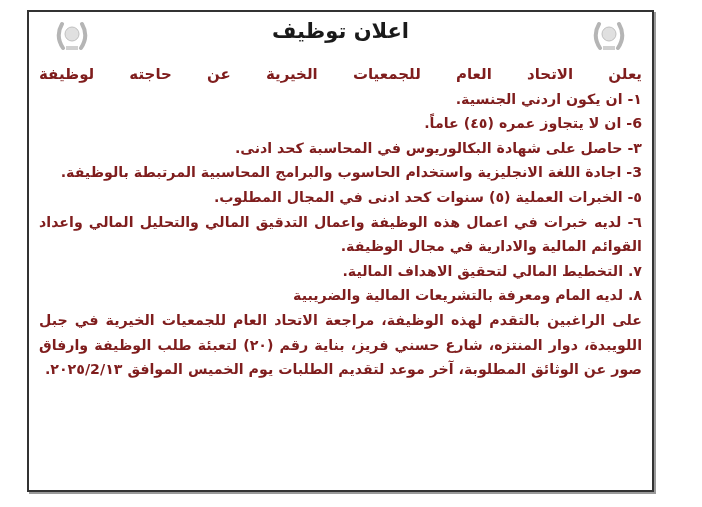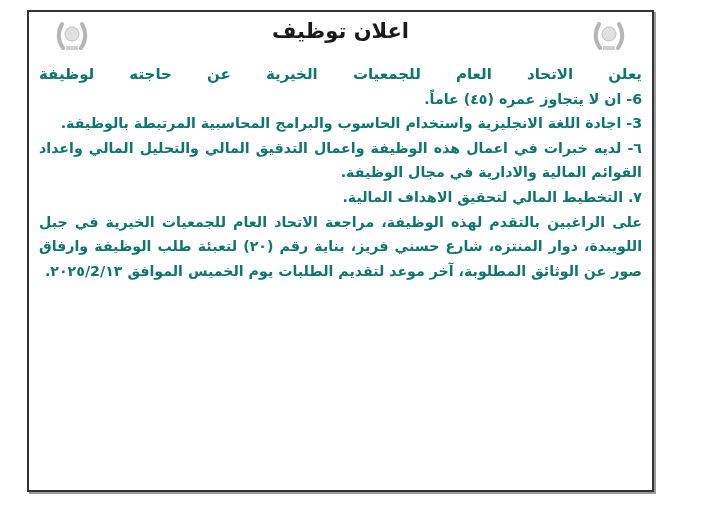--- a/index.html
+++ b/index.html
@@ -14,21 +14,21 @@
     .title-row { position: relative; height: 48px; }
     .title {
       position: absolute; left: 0; right: 0; top: 7px; text-align: center;
       font-size: 21px; font-weight: bold; color: #1a1a1a; direction: rtl;
     }
     .logo { position: absolute; top: 6px; width: 38px; height: 36px; }
     .logo.left { left: 24px; }
     .logo.right { right: 24px; }
     .content {
       position: absolute; left: 10px; right: 10px; top: 50px;
-      direction: rtl; text-align: right; color: #0f766e;
+      direction: rtl; text-align: right; color: #7f1d1d;
       font-weight: bold; font-size: 14.2px; line-height: 24.6px;
     }
     .intro { text-align: justify; text-align-last: justify; font-size: 15px; letter-spacing: 0.3px; }
     .intro-last { text-align: right; text-align-last: auto; font-size: 15px; }
     .line { white-space: nowrap; }
     .wrap { text-align: justify; text-align-last: right; white-space: normal; }
   </style>
 </head>
 <body>
 
@@ -46,21 +46,25 @@
       <path d="M29 6 Q36 18 28 30" stroke="#b5b5b5" stroke-width="4" fill="none" stroke-linecap="round"></path>
       <circle cx="19" cy="16" r="7" fill="#e0e0e0" stroke="#c0c0c0" stroke-width="1"></circle>
       <rect x="13" y="28" width="12" height="4" fill="#d0d0d0"></rect>
     </svg>
   </div>
 
   <div class="content">
     <div class="intro line">يعلن الاتحاد العام للجمعيات الخيرية عن حاجته لوظيفة</div>
 
     <div>
+      <div class="line">١- ان يكون اردني الجنسية.</div>
       <div class="line">6- ان لا يتجاوز عمره (٤٥) عاماً.</div>
+      <div class="line">٣- حاصل على شهادة البكالوريوس في المحاسبة كحد ادنى.</div>
       <div class="line">3- اجادة اللغة الانجليزية واستخدام الحاسوب والبرامج المحاسبية المرتبطة بالوظيفة.</div>
+      <div class="line">٥- الخبرات العملية (٥) سنوات كحد ادنى في المجال المطلوب.</div>
       <div class="wrap">٦- لديه خبرات في اعمال هذه الوظيفة واعمال التدقيق المالي والتحليل المالي واعداد القوائم المالية والادارية في مجال الوظيفة.</div>
       <div class="line">٧. التخطيط المالي لتحقيق الاهداف المالية.</div>
+      <div class="line">٨. لديه المام ومعرفة بالتشريعات المالية والضريبية</div>
     </div>
 
     <div class="wrap">على الراغبين بالتقدم لهذه الوظيفة، مراجعة الاتحاد العام للجمعيات الخيرية في جبل اللويبدة، دوار المنتزه، شارع حسني فريز، بناية رقم (٢٠) لتعبئة طلب الوظيفة وارفاق صور عن الوثائق المطلوبة، آخر موعد لتقديم الطلبات يوم الخميس الموافق ٢٠٢٥/2/١٣.</div>
   </div>
 </div>
 
 </body></html>

